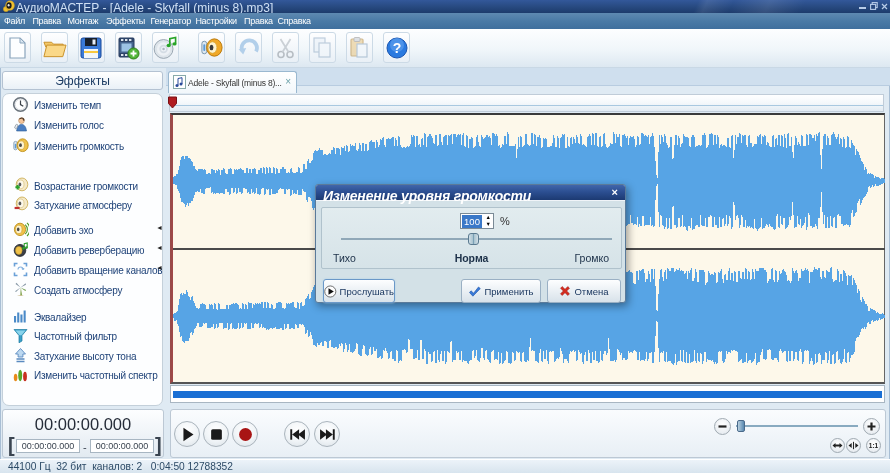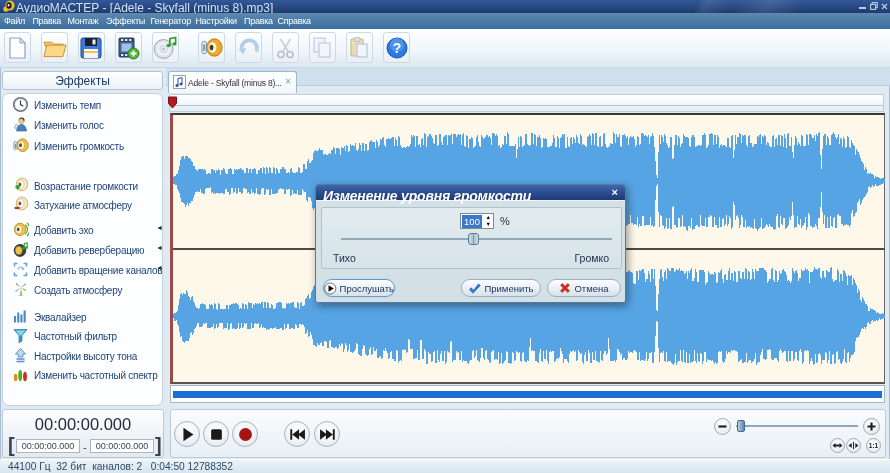--- a/index.html
+++ b/index.html
@@ -89,21 +89,21 @@
 #dlginner { position:absolute; left:5px; top:22px; width:301px; height:62px;
   border:1px solid #b0c2cc; border-radius:2px; background:linear-gradient(180deg,#e2ecef,#d6e3e8); }
 #spin { position:absolute; left:138px; top:5px; width:34px; height:16px; background:#fff; border:1px solid #7a8a96; }
 #spin .val { position:absolute; left:1px; top:1px; width:20px; height:13px; background:#3a78c8; color:#fff; font-size:9.5px; text-align:center; line-height:13px; }
 #spin .ar { position:absolute; right:2px; font-size:5.5px; color:#000; line-height:5px; }
 #pct { position:absolute; left:178px; top:7px; font-size:11px; color:#333; }
 #sline { position:absolute; left:19px; top:30px; width:271px; height:2px; background:#90a8b8; }
 #shandle { position:absolute; left:146px; top:25px; width:11px; height:12px; border-radius:3px;
   border:1px solid #5a7a90; background:linear-gradient(90deg,#d0dee6 0%,#aac4d0 42%,#7aa0b6 50%,#aac4d0 58%,#d0dee6 100%); }
 .slbl { position:absolute; top:44px; font-size:10.5px; color:#1c3048; }
-.dbtn { position:absolute; top:94px; height:18px; border:1px solid #9ab0c4; border-radius:9px;
+.dbtn { position:absolute; top:94px; height:24px; border:1px solid #9ab0c4; border-radius:3px;
   background:linear-gradient(180deg,#fdfeff,#d8e2ea); font-size:9.5px; color:#1c3860;
   display:flex; align-items:center; justify-content:center; gap:3px; }
 </style></head>
 <body>
 <div id="win">
   <div id="title">
     <svg id="appico" width="13" height="13" viewBox="0 0 13 13">
         <circle cx="4" cy="9" r="2.6" fill="#f0c030" stroke="#caa020" stroke-width="0.6"></circle>
         <ellipse cx="8" cy="5.5" rx="4.4" ry="4.8" fill="#f0c030" stroke="#caa020" stroke-width="0.5"></ellipse>
         <ellipse cx="7" cy="5.5" rx="2.6" ry="3.2" fill="#1a1a1a"></ellipse>
@@ -321,21 +321,21 @@
 <path d="M2 2.5h13l-5 6v5.5l-3 1.8V8.5z" fill="#3aa0c8" stroke="#1a7aa0" stroke-width="0.7"></path>
 <path d="M3.5 3.5h10l-4 4.8h-2z" fill="#8ad4ec"></path>
 </svg></span>
         <span class="fxt">Частотный фильтр</span>
       </div>
 <div class="fx" style="top:252px">
         <span class="fxi"><svg width="17" height="17" viewBox="0 0 17 17">
 <path d="M8.5 1.5l5 5.5h-2.6v3h-4.8v-3H3.5z" fill="#bcd8f0" stroke="#5a8ac0" stroke-width="0.9"></path>
 <path d="M4.5 12h8M4.5 14.5h8" stroke="#5a8ac0" stroke-width="1.4"></path>
 </svg></span>
-        <span class="fxt">Настройки высоту тона</span>
+        <span class="fxt">Затухание высоту тона</span>
       </div>
 <div class="fx" style="top:271px">
         <span class="fxi"><svg width="17" height="17" viewBox="0 0 17 17">
 <ellipse cx="3.6" cy="11.5" rx="1.8" ry="3.8" fill="#e88a1a"></ellipse>
 <ellipse cx="8.2" cy="9.5" rx="2" ry="5.8" fill="#58a828"></ellipse>
 <ellipse cx="13" cy="10.5" rx="1.9" ry="4.8" fill="#c83020"></ellipse>
 </svg></span>
         <span class="fxt">Изменить частотный спектр</span>
       </div>
 </div>
@@ -436,20 +436,21 @@
     <div id="dlginner">
       <div id="spin">
           <span class="val">100</span>
           <span class="ar" style="top:1px">▲</span>
           <span class="ar" style="top:8px">▼</span>
         </div>
       <span id="pct">%</span>
       <div id="sline"></div>
       <div id="shandle"></div>
       <span class="slbl" style="left:11px">Тихо</span>
+      <span class="slbl" style="left:0;width:100%;text-align:center;font-weight:bold">Норма</span>
       <span class="slbl" style="right:12px">Громко</span>
     </div>
     <div class="dbtn" style="left:7px;width:72px;border-color:#6a98c8;box-shadow:0 0 2px #a8cce8">
       <svg width="13" height="13" viewBox="0 0 12 12">
           <circle cx="6" cy="6" r="5.3" fill="#fdfdfd" stroke="#555" stroke-width="0.8"></circle>
           <path d="M4.3 2.9L9.4 6 4.3 9.1z" fill="#111"></path>
         </svg>Прослушать</div>
     <div class="dbtn" style="left:145px;width:80px">
       <svg width="13" height="11" viewBox="0 0 13 11">
           <path d="M1.5 6.5L3 4.8l2.6 2.4L10.5 1l1.8 1.6-7.4 7.6z" fill="#3a7ad8" stroke="#1a50a8" stroke-width="0.6"></path>

